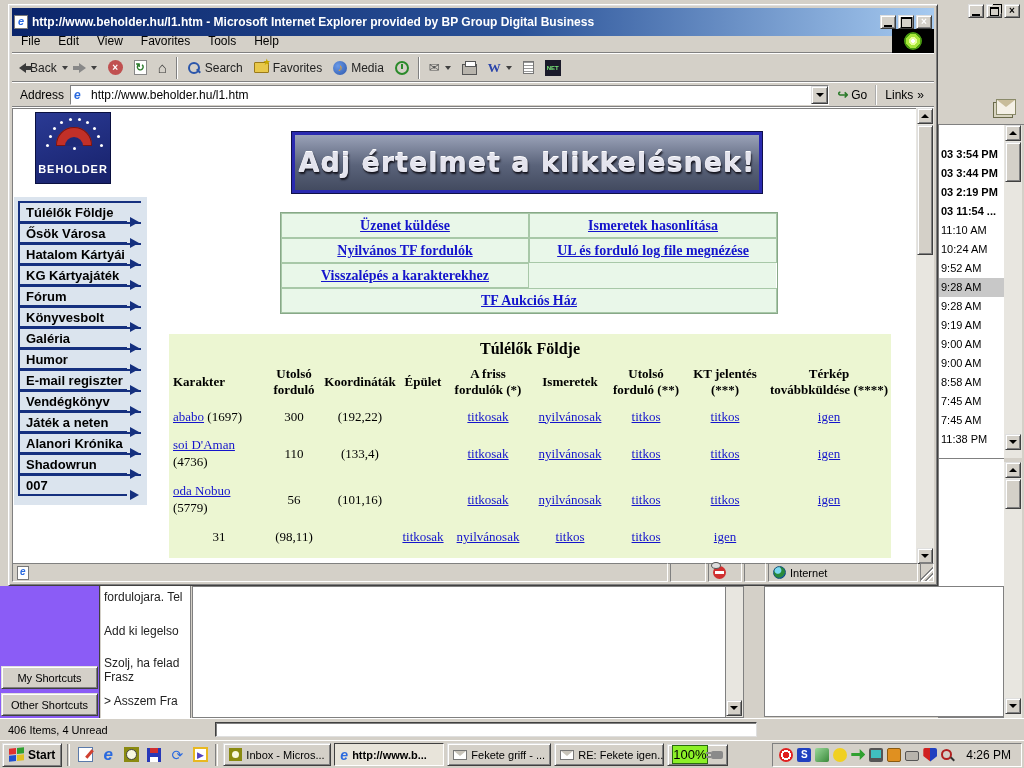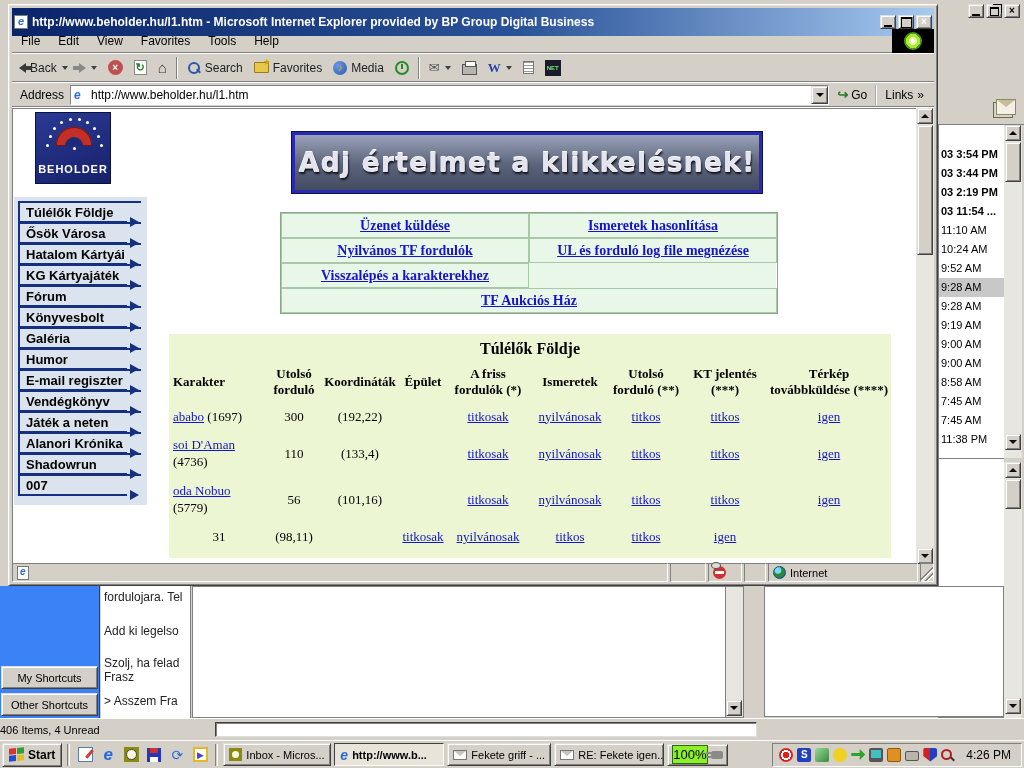--- a/index.html
+++ b/index.html
@@ -38,30 +38,30 @@
   .ol-env-icon::after { content:""; position:absolute; left:0; top:0; border-left:9px solid transparent; border-right:9px solid transparent; border-top:7px solid #c8bc9a; }
   .ol-list { left:938px; top:125px; width:66px; height:333px; background:#fff; border-left:1px solid #808080; padding-top:20px; overflow:hidden; }
   .ol-time { height:19px; line-height:19px; padding-left:2px; white-space:nowrap; font-size:11px; }
   .ol-time.bold { font-weight:bold; }
   .ol-time.selected { background:#c8c8c8; }
   .ol-list-sb { left:1004px; top:125px; width:18px; height:333px; }
   .ol-read-right { left:938px; top:458px; width:66px; height:260px; background:#fff; border:1px solid #808080; border-right:none; }
   .ol-read-sb { left:1004px; top:462px; width:18px; height:256px; }
   .sb-thumb { background:#d4d0c8; }
 
-  .ol-bar { left:0; top:586px; width:100px; height:154px; background:#3b82f6; border-right:1px solid #404040; }
+  .ol-bar { left:0; top:586px; width:100px; height:154px; background:#8b5cf6; border-right:1px solid #404040; }
   .ol-shortcut { position:absolute; left:1px; width:97px; height:23px; display:flex; align-items:center; justify-content:center; font-size:11px; }
   .ol-preview-col { left:101px; top:586px; width:90px; height:132px; background:#fff; border-right:1px solid #808080; overflow:hidden; }
   .ol-preview-line { font-size:12px; color:#222; padding-left:3px; white-space:nowrap; }
   .ol-read-main { left:192px; top:586px; width:552px; height:132px; background:#fff; border:1px solid #808080; }
   .ol-read-main-sb { position:absolute; right:0; top:0; width:18px; height:100%; background:#e8e6e0; border-left:1px solid #808080; }
   .ol-gap { left:744px; top:586px; width:20px; height:132px; background:#d4d0c8; }
   .ol-pane-r { left:764px; top:586px; width:240px; height:131px; background:#fff; border:1px solid #808080; }
   .ol-status { left:0; top:718px; width:1024px; height:22px; background:#d4d0c8; border-top:1px solid #fff; display:flex; align-items:center; }
-  .ol-status-text { padding-left:0; font-size:11px;text-align:center; }
+  .ol-status-text { padding-left:8px; font-size:11px;text-align:center; }
   .ol-status-box { position:absolute; left:215px; top:3px; width:542px; height:15px; }
 
   
   .ie-window { left:8px; top:4px; width:930px; height:582px; background:#d4d0c8;
                border:1px solid #404040; border-top-color:#fff; border-left-color:#fff;
                box-shadow: inset 1px 1px 0 #dfdfdf, inset -1px -1px 0 #808080; z-index:10; }
   .ie-title { position:absolute; left:3px; top:3px; right:3px; height:28px;
               background:linear-gradient(90deg,#0a246a 0%,#2a5298 55%,#a6caf0 100%);
               display:flex; align-items:center; padding:0 2px; color:#fff; }
   .ie-title-text { font-size:12px; font-weight:bold; margin-left:4px; white-space:nowrap; overflow:hidden; flex:1; }

